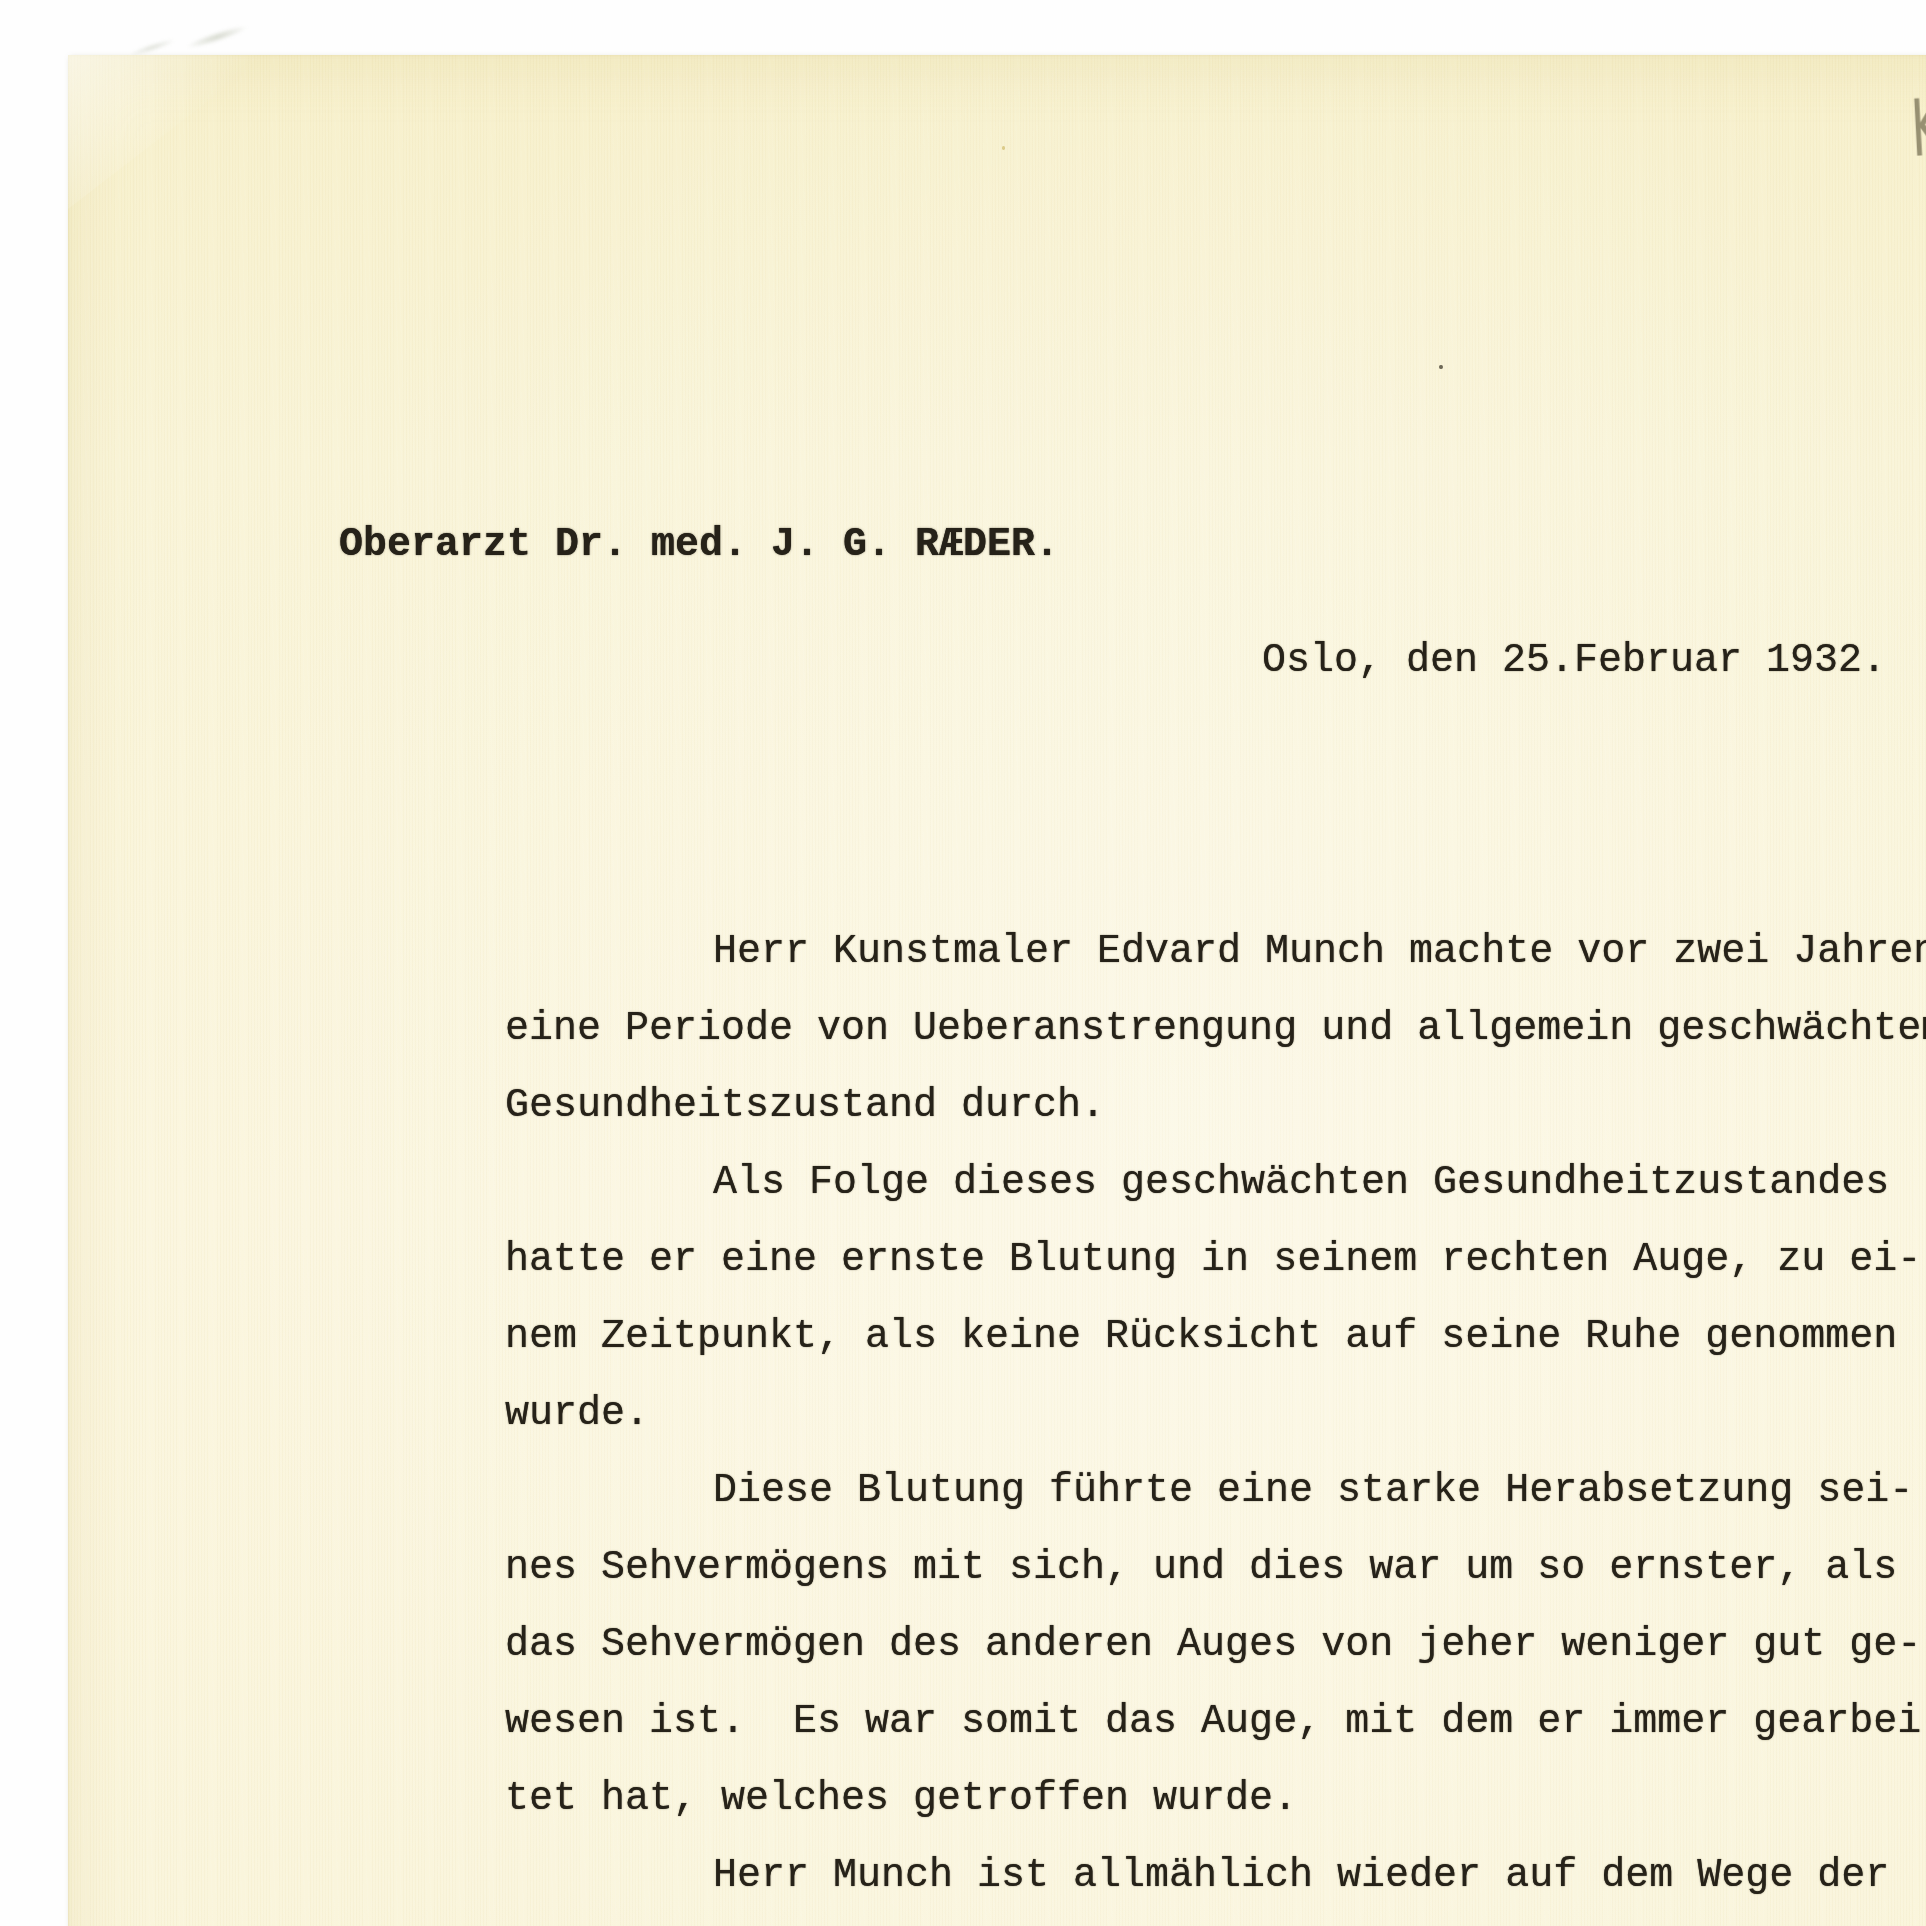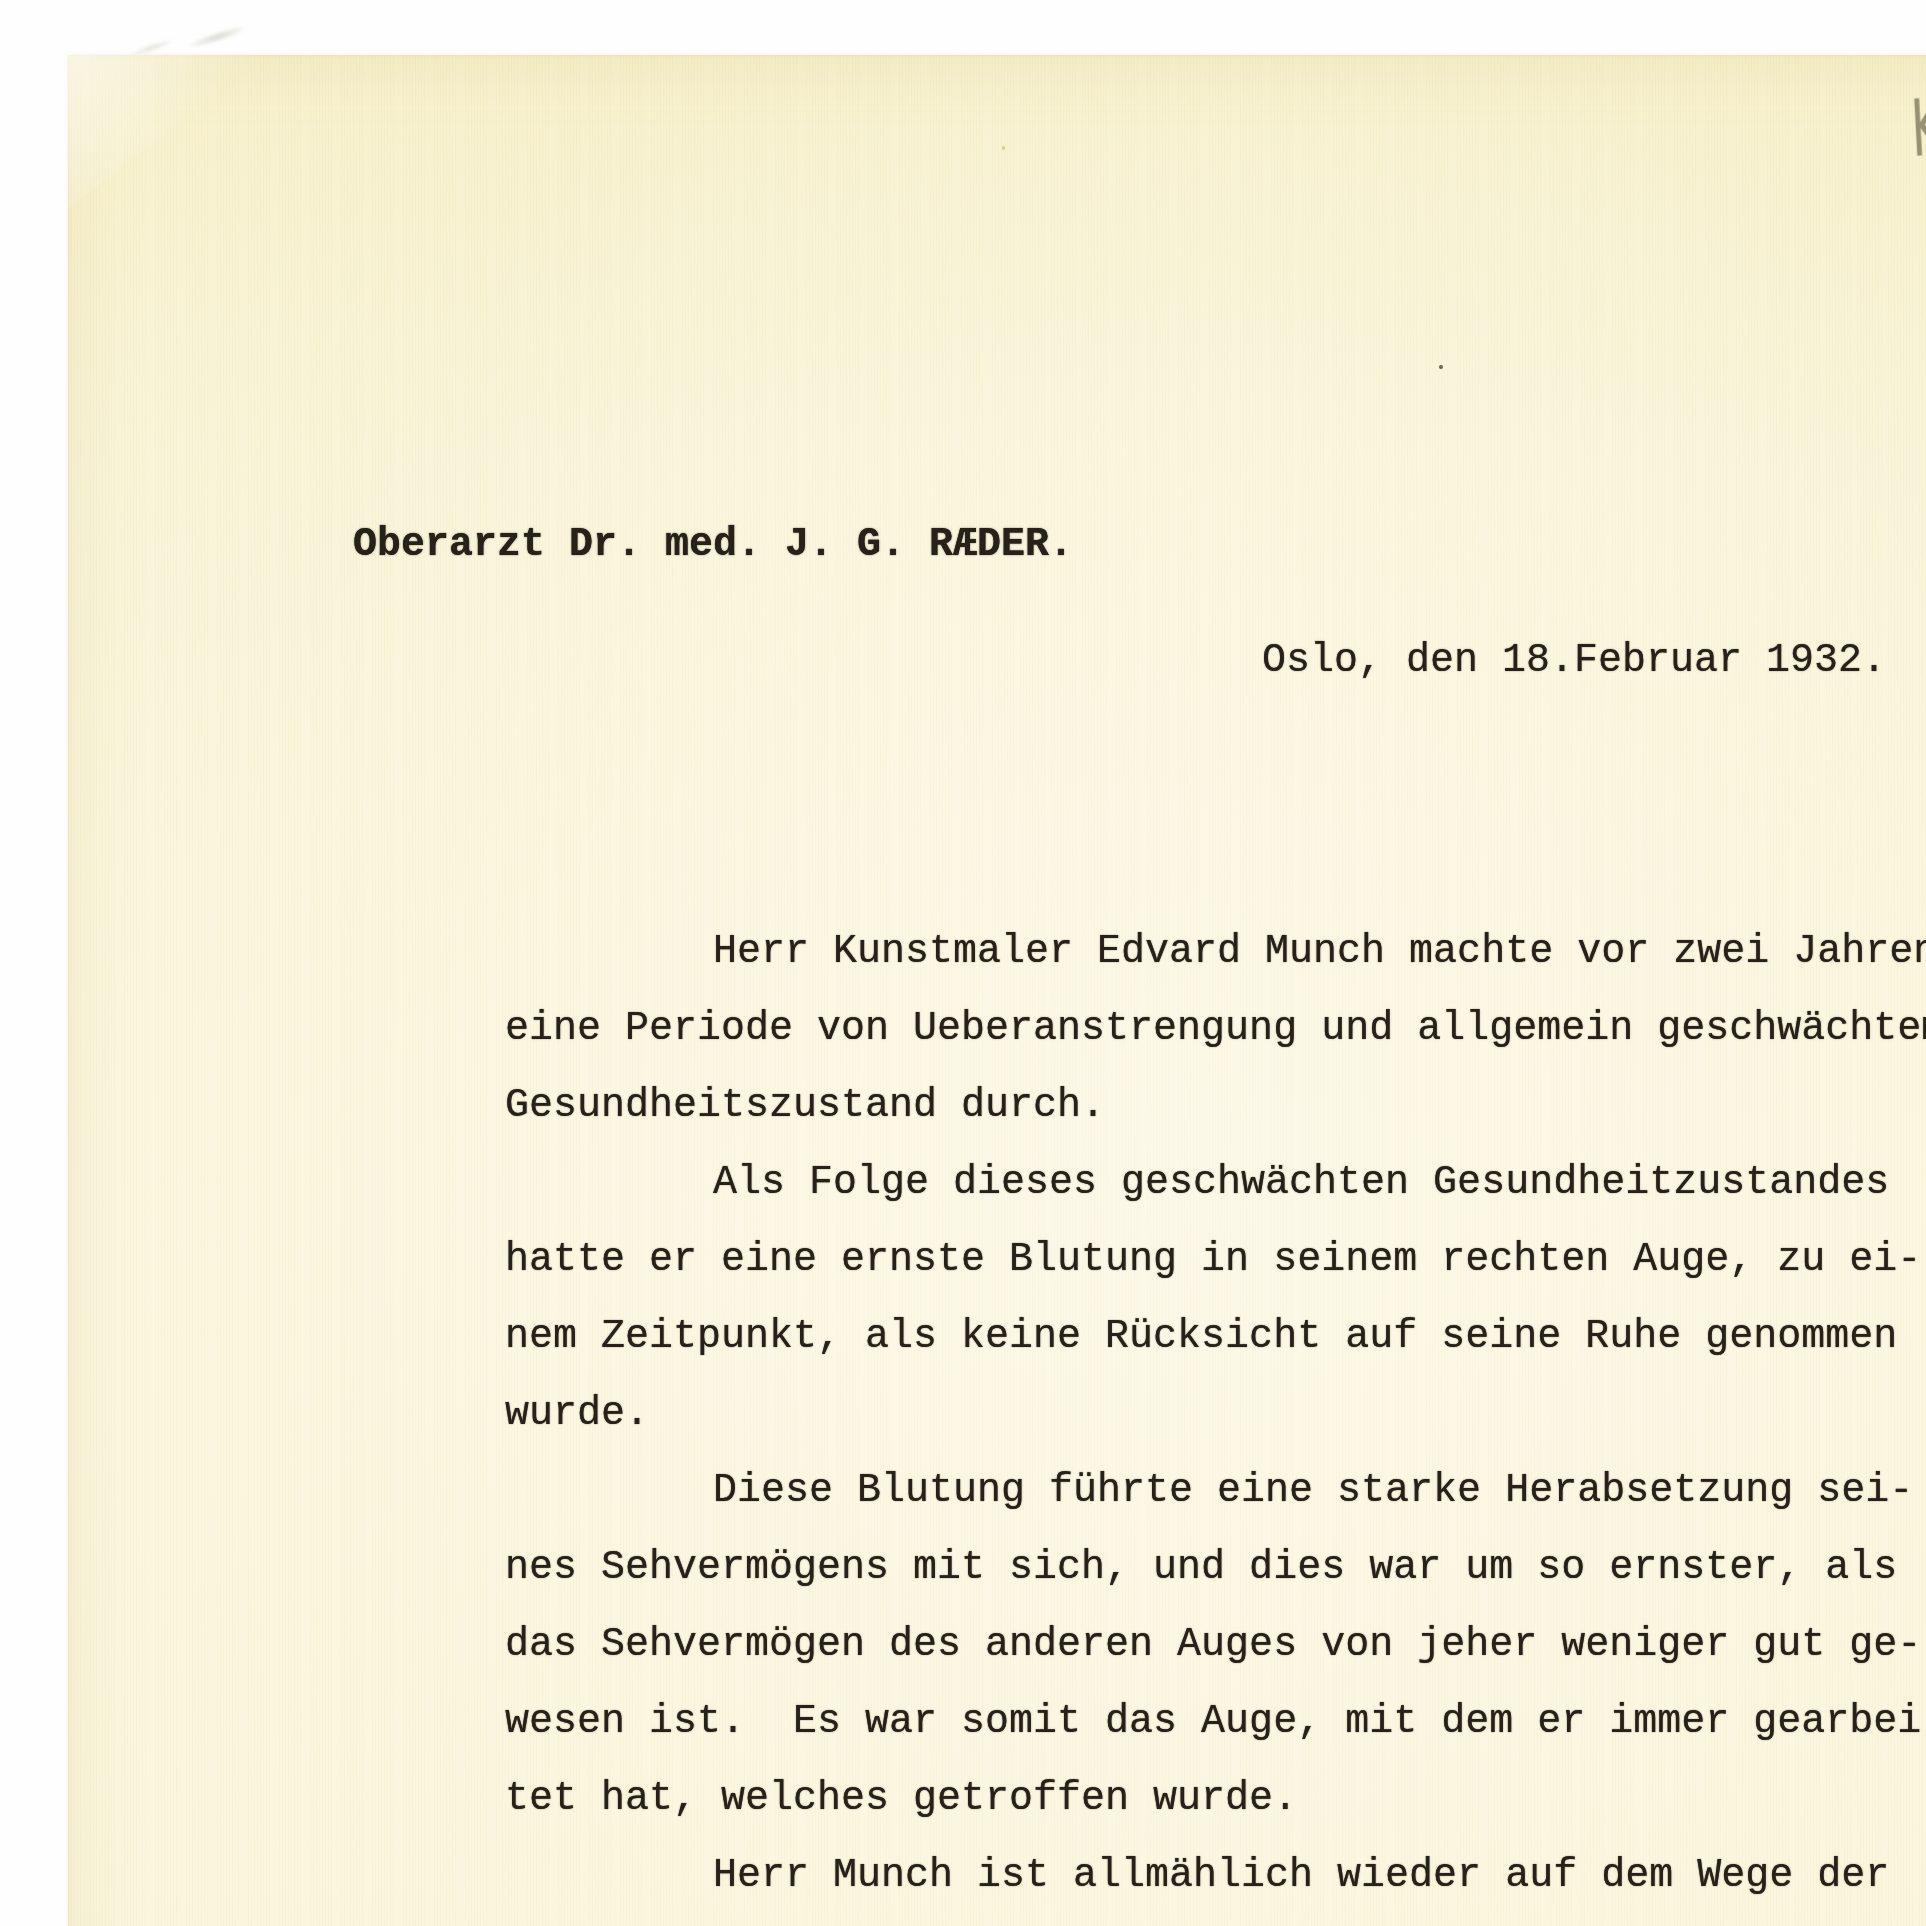--- a/index.html
+++ b/index.html
@@ -58,21 +58,21 @@
     letter-spacing:0.8px;
     transform:rotate(-3deg) scaleX(.62);
     transform-origin:left top;
     filter:blur(0.6px);
     opacity:.9;
   }
 
   .typed { color:#262219; white-space:pre;
     text-shadow:0 0 0.8px rgba(35,29,18,.75), 0 0 2.3px rgba(70,58,32,.22); }
 
-  .sender   { position:absolute; left:285px;  top:467px; font-size:40px; font-weight:bold;
+  .sender   { position:absolute; left:271px;  top:467px; font-size:40px; font-weight:bold;
               text-shadow:0 0 0.8px rgba(25,20,12,.9), 0 0 2.7px rgba(60,50,28,.3); }
   .dateline { position:absolute; left:1194px; top:583px; font-size:40px; }
 
   .body-block { position:absolute; left:437px; top:858px; font-size:40px; line-height:77px; }
   .line { height:77px; }
   .line.indent { padding-left:208px; }
 
   .speck { position:absolute; border-radius:50%; }
   .s1 { left:1371px; top:310px;  width:3.5px;  height:4.2px; background:#55503f; opacity:.85; }
   .s6 { left:934px; top:91px;  width:2.7px;  height:3.5px;  background:#c9b25a; opacity:.6; }
@@ -85,21 +85,21 @@
   <div class="smudge"></div>
 
   <div class="paper">
 
     <div class="crease-tl"></div>
 
     <div class="archive-code">K336</div>
 
     <div class="typed sender">Oberarzt Dr. med. J. G. RÆDER.</div>
 
-    <div class="typed dateline">Oslo, den 18.Februar 1932.</div>
+    <div class="typed dateline">Oslo, den 25.Februar 1932.</div>
 
     <div class="body-block">
       <div class="typed line indent">Herr Kunstmaler Edvard Munch machte vor zwei Jahren</div>
       <div class="typed line">eine Periode von Ueberanstrengung und allgemein geschwächtem</div>
       <div class="typed line">Gesundheitszustand durch.</div>
       <div class="typed line indent">Als Folge dieses geschwächten Gesundheitzustandes</div>
       <div class="typed line">hatte er eine ernste Blutung in seinem rechten Auge, zu ei-</div>
       <div class="typed line">nem Zeitpunkt, als keine Rücksicht auf seine Ruhe genommen</div>
       <div class="typed line">wurde.</div>
       <div class="typed line indent">Diese Blutung führte eine starke Herabsetzung sei-</div>

